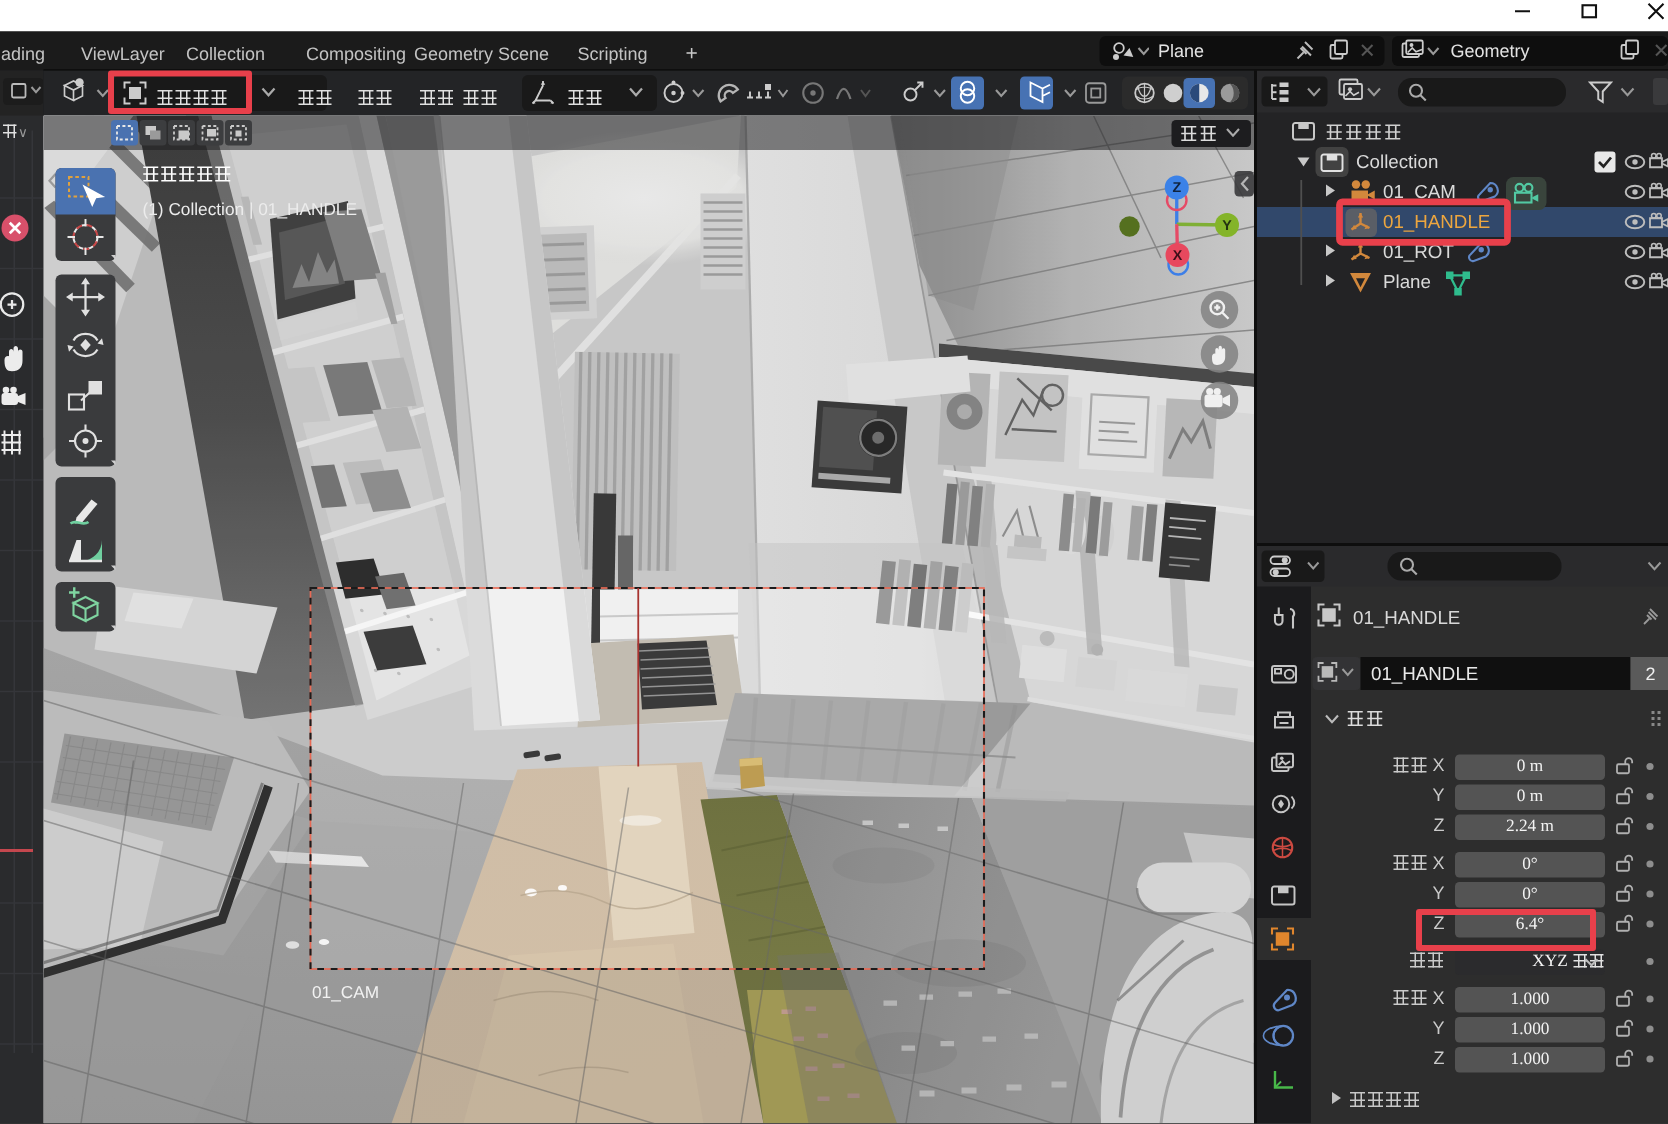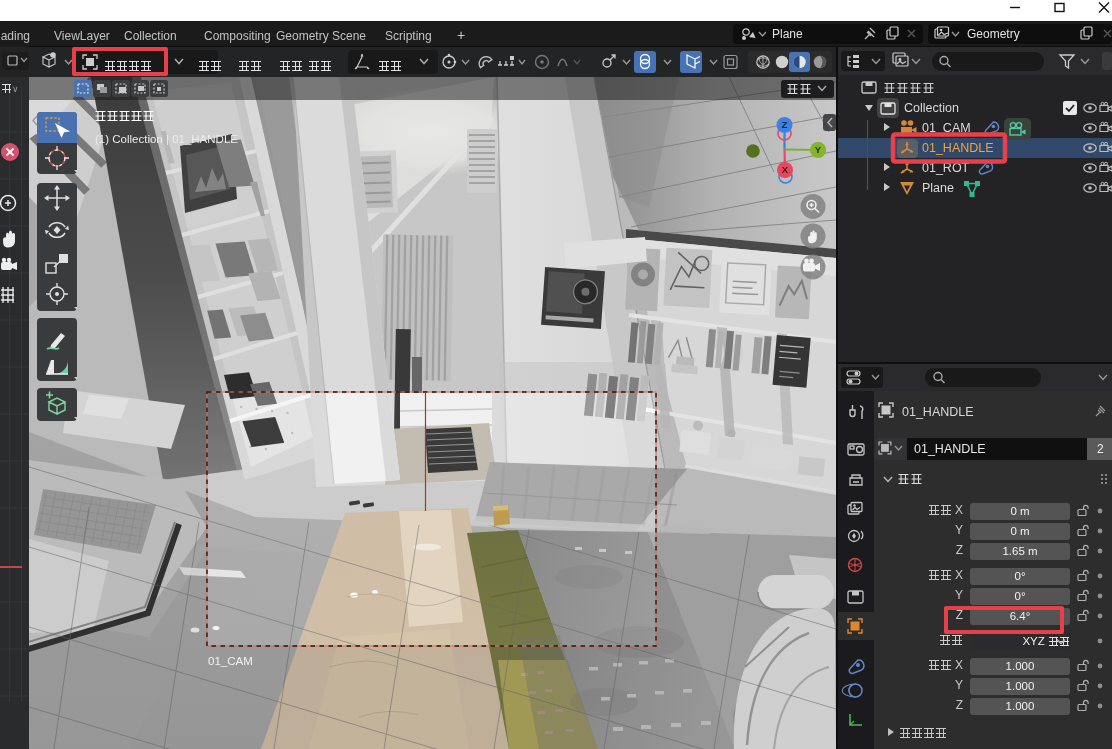--- a/index.html
+++ b/index.html
@@ -1019,28 +1019,28 @@
         <use href="#dot" x="259" y="299"></use>
   <use href="#lock" x="239" y="315"></use>
         <use href="#dot" x="259" y="319"></use>
   <use href="#lock" x="239" y="335"></use>
         <use href="#dot" x="259" y="339"></use>
 </svg>
 
 <style>
 .plabel{position:absolute;left:30px;width:95px;text-align:right;font-size:12px;color:#cacaca;height:14px;line-height:12px;}
 .pfield{position:absolute;left:132px;width:100px;height:17px;background:#545454;border-radius:3px;
-  font-size:11.5px;color:#f3f3f3;text-align:center;line-height:17px;}
+  font-size:11.5px;color:#f3f3f3;text-align:center;line-height:17px;font-family:Liberation Serif, serif;}
 </style>
 <div class="plabel" style="top:140px"><i class="z" style="--c:#cacaca"></i><i class="z" style="--c:#cacaca"></i> X</div>
 <div class="pfield" style="top:138.5px">0 m</div>
 <div class="plabel" style="top:160px">Y</div>
       <div class="pfield" style="top:158.5px">0 m</div>
 <div class="plabel" style="top:180px">Z</div>
-      <div class="pfield" style="top:178.5px">1.65 m</div>
+      <div class="pfield" style="top:178.5px">2.24 m</div>
 <div class="plabel" style="top:205px"><i class="z" style="--c:#cacaca"></i><i class="z" style="--c:#cacaca"></i> X</div>
 <div class="pfield" style="top:203.5px">0°</div>
 <div class="plabel" style="top:225px">Y</div>
       <div class="pfield" style="top:223.5px">0°</div>
 <div class="plabel" style="top:245px">Z</div>
       <div class="pfield" style="top:243.5px">6.4°</div>
 <div class="plabel" style="top:270px"><i class="z" style="--c:#cacaca"></i><i class="z" style="--c:#cacaca"></i></div>
 <div class="pfield" style="top:268.5px;background:#2b2b2d;text-align:right;">
   <span style="margin-left:8px">XYZ <i class="z zs" style="--c:#e2e2e2"></i><i class="z zs" style="--c:#e2e2e2"></i></span>
   <svg class="abs" style="right:4px;top:5px;width:10px;height:8px" viewBox="0 0 10 8">

